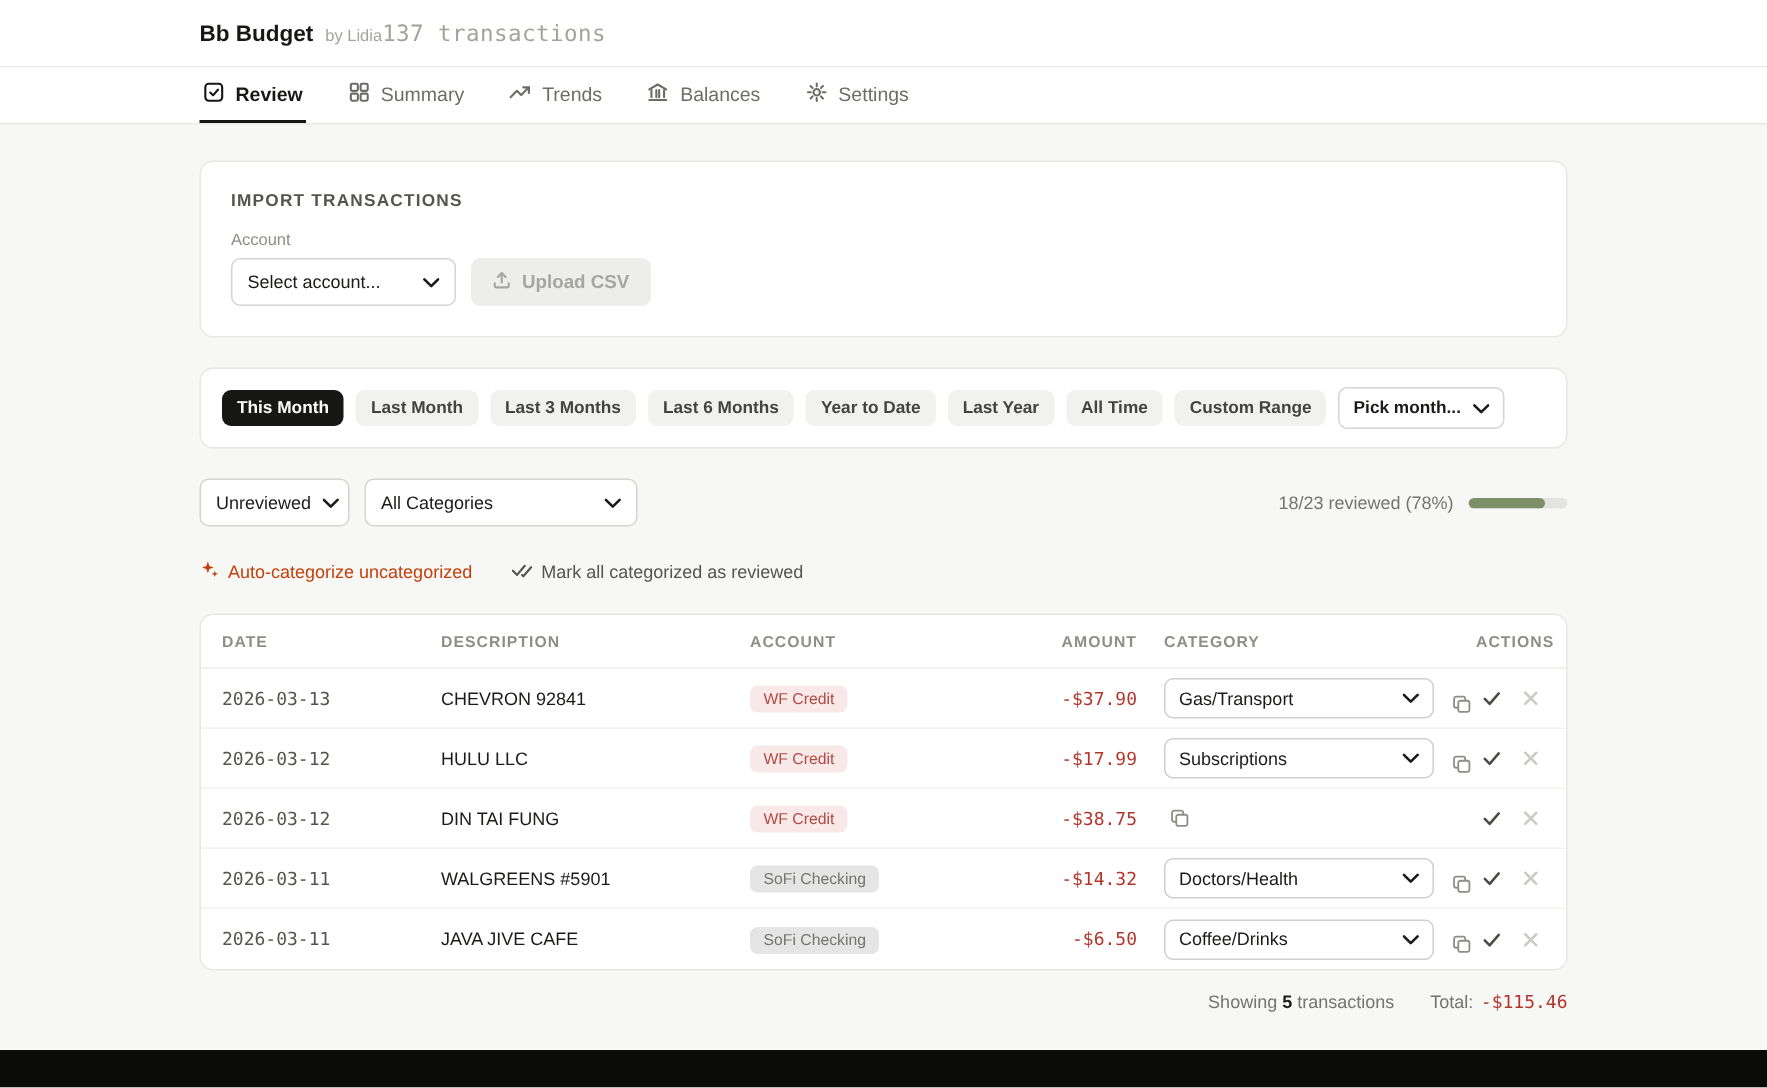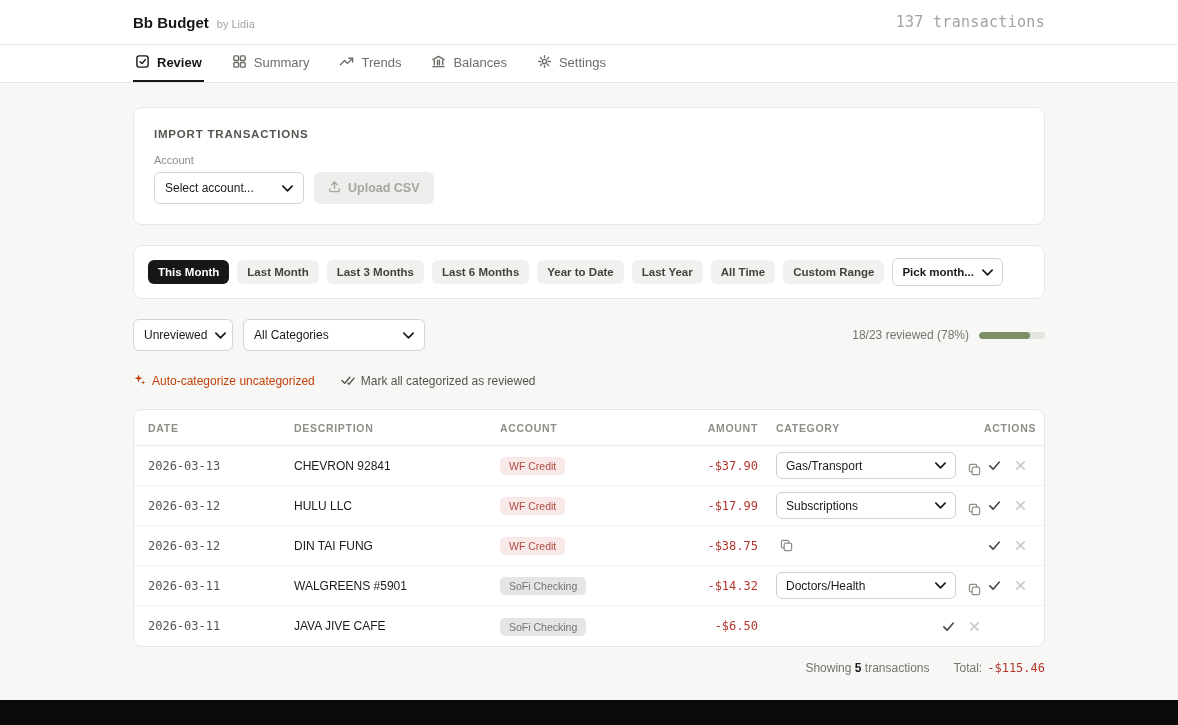--- a/index.html
+++ b/index.html
@@ -9,21 +9,21 @@
     background:#f7f7f5;
     color:#1b1b19;
     position:relative;
     overflow:hidden;
   }
   .mono { font-family:"DejaVu Sans Mono", monospace; }
   .container { width:912px; margin:0 auto; }
 
   
   header { background:#fff; border-bottom:1px solid #e7e7e4; }
-  .header-inner { height:44px; display:flex; align-items:center; justify-content:space-between; }
+  .header-inner { height:44px; display:flex; align-items:center; }
   .brand { display:flex; align-items:baseline; gap:8px; }
   .brand-title { font-size:15px; font-weight:700; color:#171715; }
   .byline { font-size:11px; color:#a3a39e; }
   .tx-count { font-size:15px; color:#a3a39e; letter-spacing:0.3px; }
 
   
   nav { background:#fff; border-bottom:1px solid #e7e7e4; }
   .nav-inner { display:flex; gap:26px; height:37px; align-items:stretch; }
   .tab { display:flex; align-items:center; gap:7px; font-size:13px; color:#6d6d68;
          border-bottom:2px solid transparent; padding:0 2px; cursor:pointer; }
@@ -389,20 +389,34 @@
             </svg>
         </button>
       </div>
     </div>
 
     <div class="tgrid trow">
       <div class="cell-date mono">2026-03-11</div>
       <div class="cell-desc">JAVA JIVE CAFE</div>
       <div><span class="badge badge-checking">SoFi Checking</span></div>
       <div class="cell-amount mono">-$6.50</div>
+      <div class="cell-category">
+        <div class="select cat-select">
+          <span>Coffee/Drinks</span>
+          <svg class="chev" width="11" height="7" viewBox="0 0 12 7" fill="none" stroke="currentColor" stroke-width="1.9" stroke-linecap="round" stroke-linejoin="round">
+              <path d="M1 1l5 5 5-5"></path>
+            </svg>
+        </div>
+        <button class="icon-btn copy-btn">
+          <svg width="13" height="13" viewBox="0 0 14 14" fill="none" stroke="currentColor" stroke-width="1.3" stroke-linejoin="round">
+              <rect x="4.5" y="4.5" width="8" height="8" rx="1.5"></rect>
+              <path d="M9.5 4.5V3A1.5 1.5 0 0 0 8 1.5H3A1.5 1.5 0 0 0 1.5 3v5A1.5 1.5 0 0 0 3 9.5h1.5"></path>
+            </svg>
+        </button>
+      </div>
       <div class="cell-actions">
         <button class="icon-btn check-btn">
           <svg width="13" height="13" viewBox="0 0 14 14" fill="none" stroke="currentColor" stroke-width="1.8" stroke-linecap="round" stroke-linejoin="round">
               <path d="M2 7.5l3.5 3.5L12 3.5"></path>
             </svg>
         </button>
         <button class="icon-btn x-btn">
           <svg width="11" height="11" viewBox="0 0 12 12" fill="none" stroke="currentColor" stroke-width="1.8" stroke-linecap="round">
               <path d="M2 2l8 8M10 2l-8 8"></path>
             </svg>

